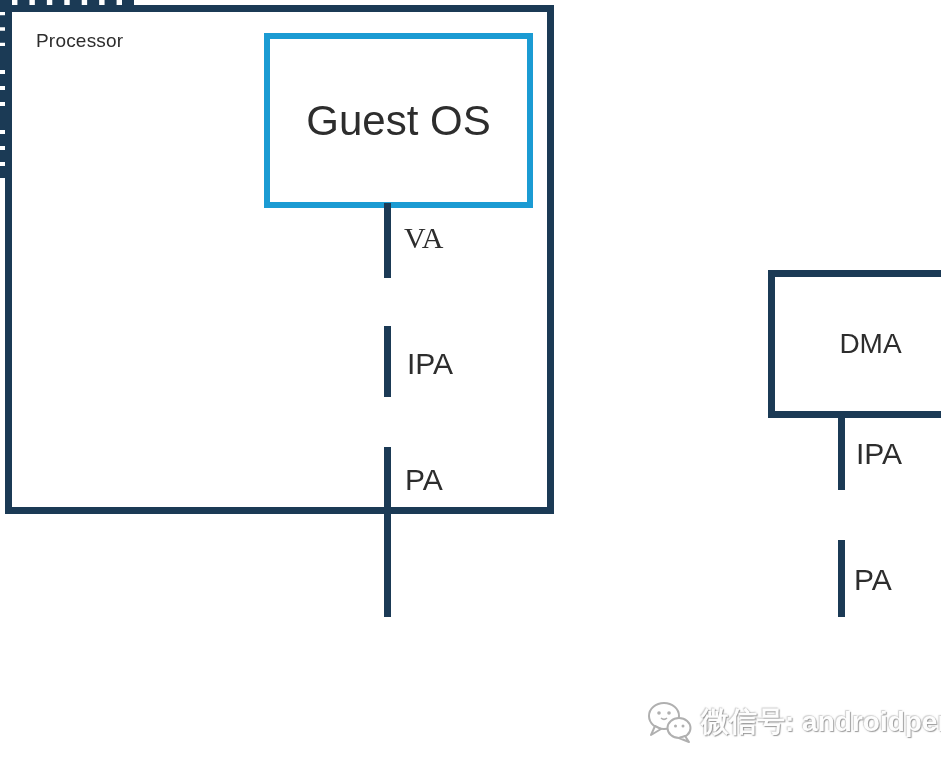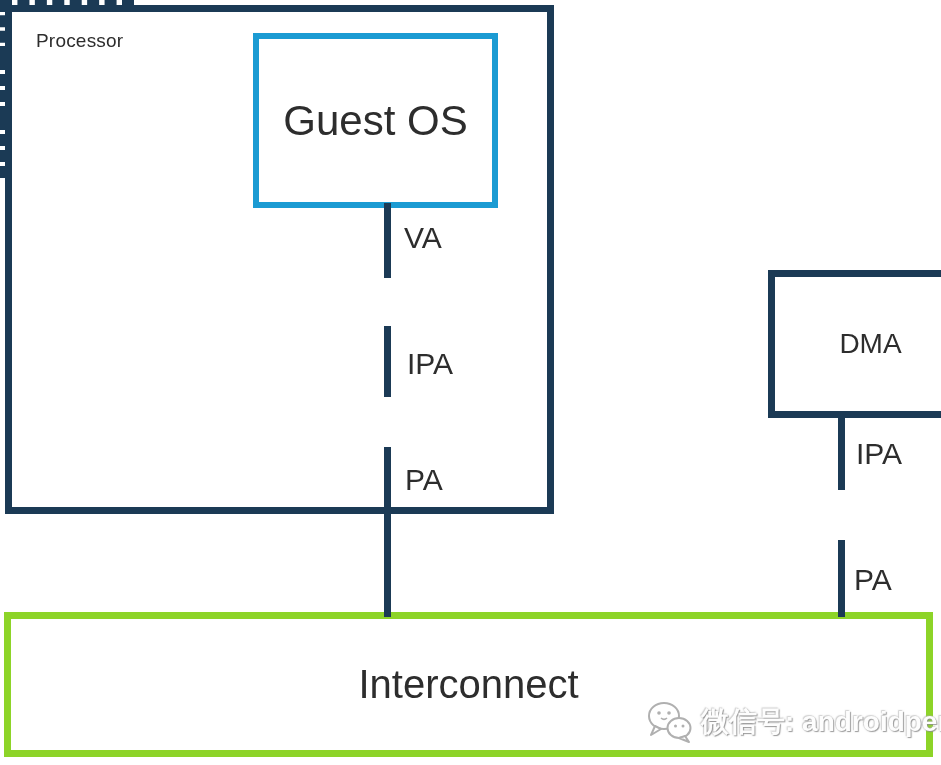--- a/index.html
+++ b/index.html
@@ -22,36 +22,36 @@
   
   .box{position:absolute;background:#ffffff;}
   .navy-box{border:7px solid var(--navy);}
   .blue-box{border:6px solid var(--blue);}
   .dashed-box{border:6px dashed var(--navy);display:flex;align-items:center;justify-content:center;}
   .green-box{border:7px solid var(--green);}
   .center-label{display:flex;align-items:center;justify-content:center;height:100%;width:100%;}
   
   .processor{left:5px;top:5px;width:549px;height:509px;}
   .processor-label{left:36px;top:30px;font-size:19px;letter-spacing:0.2px;}
-  .guestos{left:253px;top:33px;width:245px;height:175px;font-size:42px;}
+  .guestos{left:264px;top:33px;width:269px;height:175px;font-size:42px;}
   .mmu1{left:318px;top:273px;width:134px;height:58px;font-size:26px;}
   .mmu2{left:318px;top:392px;width:134px;height:60px;font-size:26px;}
   .dma{left:755px;top:270px;width:205px;height:148px;font-size:28px;margin-left:13px;}
   .smmu{left:770px;top:485px;width:136px;height:60px;font-size:26px;}
   .interconnect{left:4px;top:612px;width:929px;height:145px;font-size:40px;}
   
   .vline{position:absolute;width:7px;background:var(--navy);z-index:3;}
   .l-seg1{left:384px;top:203px;height:75px;}
   .l-seg2{left:384px;top:326px;height:71px;}
   .l-seg3{left:384px;top:447px;height:170px;}
   .r-seg1{left:838px;top:412px;height:78px;}
   .r-seg2{left:838px;top:540px;height:77px;}
   
   .edge-label{position:absolute;font-size:30px;line-height:1.1;color:var(--ink);z-index:4;}
-  .lab-va{left:404px;top:221px;}
+  .lab-va{left:404px;top:221px;font-family:Liberation Serif, serif;}
   .lab-ipa-cpu{left:407px;top:347px;}
   .lab-pa-cpu{left:405px;top:463px;}
   .lab-ipa-dma{left:856px;top:437px;}
   .lab-pa-dma{left:854px;top:563px;}
   
   .watermark{
     position:absolute;left:645px;top:700px;
     display:flex;align-items:center;gap:7px;
     z-index:5;
   }
@@ -95,23 +95,20 @@
     <div class="center-label">DMA</div>
   </div>
   <div class="vline r-seg1"></div>
   <div class="vline r-seg2"></div>
   <div class="dashed-box smmu">
     <span>SMMU</span>
   </div>
   <div class="edge-label lab-ipa-dma">IPA</div>
   <div class="edge-label lab-pa-dma">PA</div>
 
-  <div class="box green-box interconnect">
-    <div class="center-label">Interconnect</div>
-  </div>
 
   <div class="watermark">
     <svg class="wm-logo" viewBox="0 0 49 44" xmlns="http://www.w3.org/2000/svg">
       <g fill="#ffffff" stroke="#b0b0b0" stroke-width="2">
         <ellipse cx="19" cy="16" rx="15" ry="13"></ellipse>
         <path d="M10 26 L6 35 L16 29 Z" stroke-linejoin="round"></path>
         <ellipse cx="34" cy="28" rx="11.5" ry="10"></ellipse>
         <path d="M40 36 L44 42 L34 38 Z" stroke-linejoin="round"></path>
       </g>
       <g fill="#b0b0b0">

